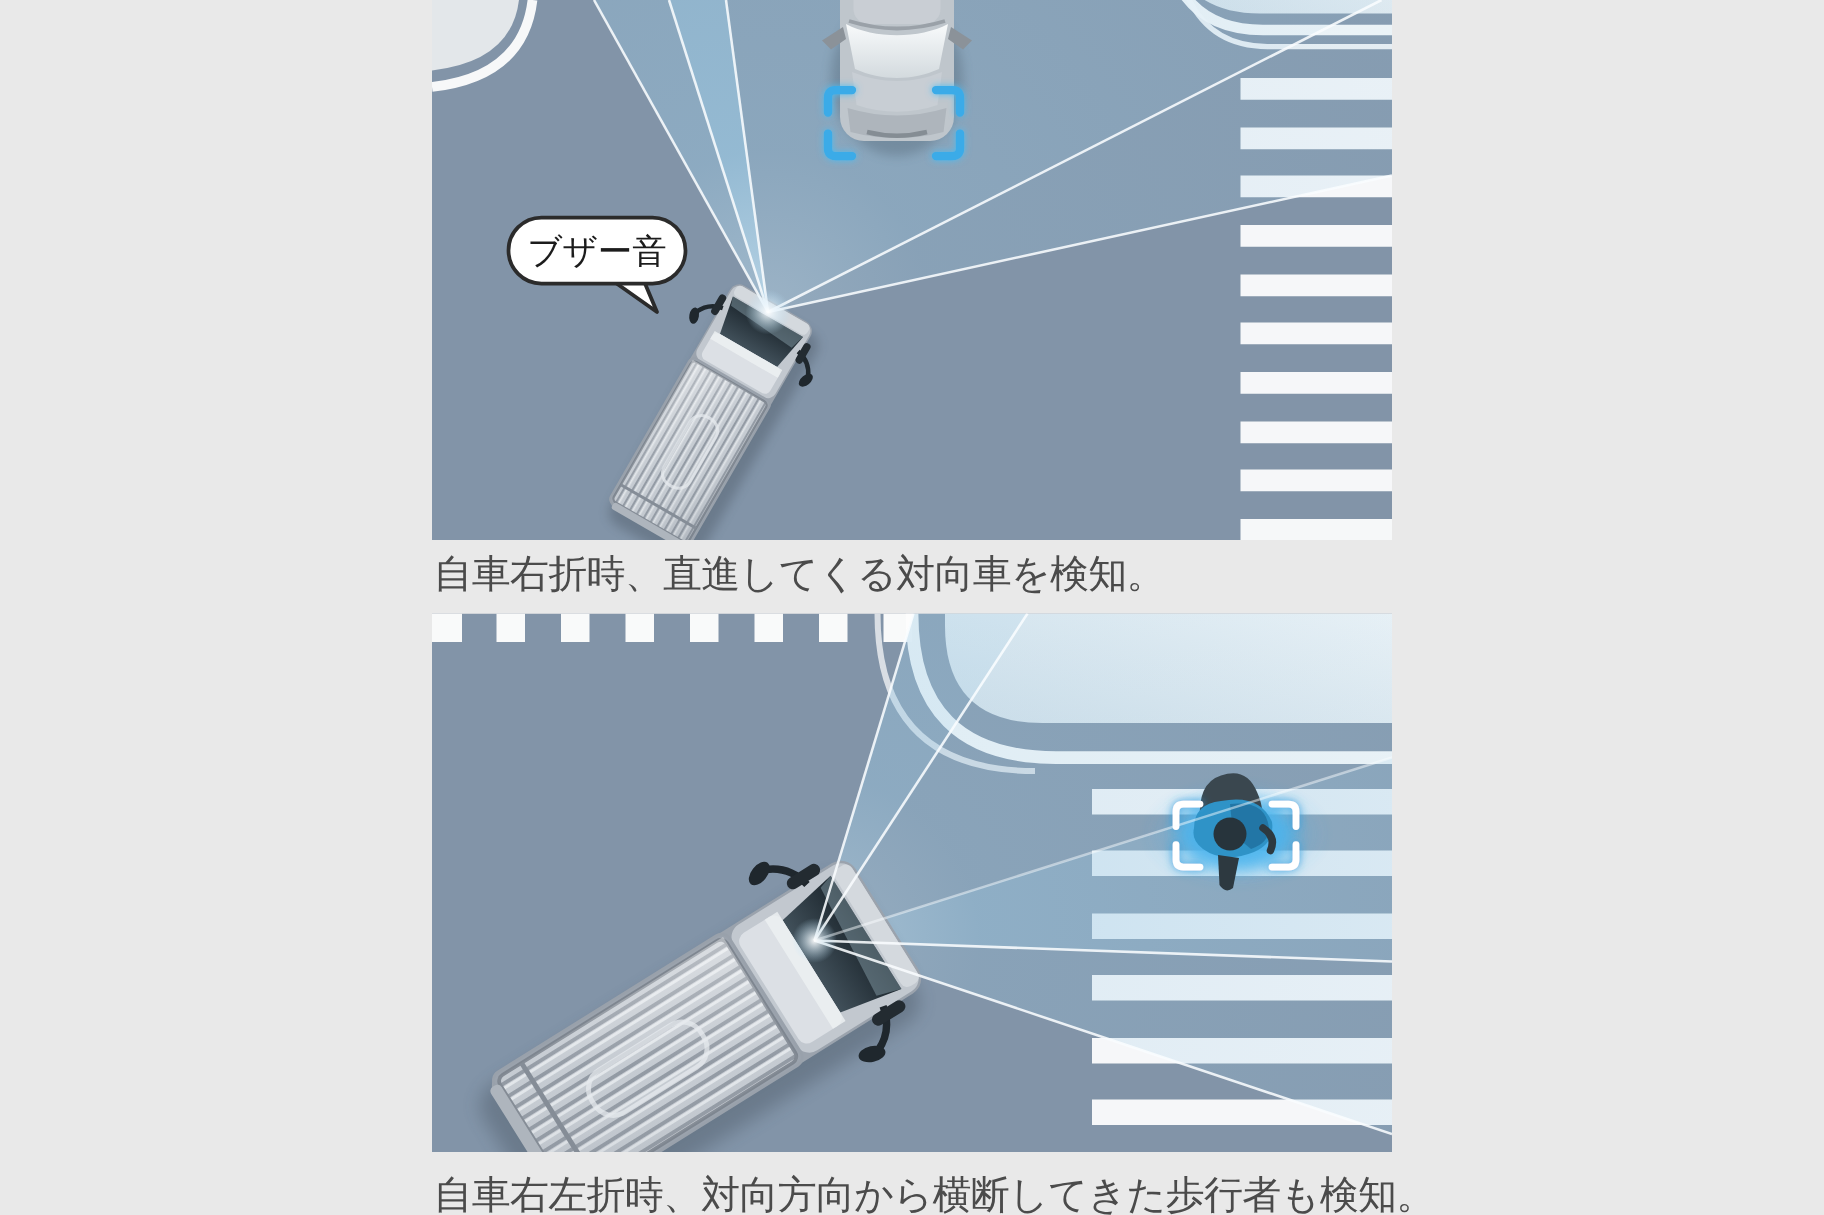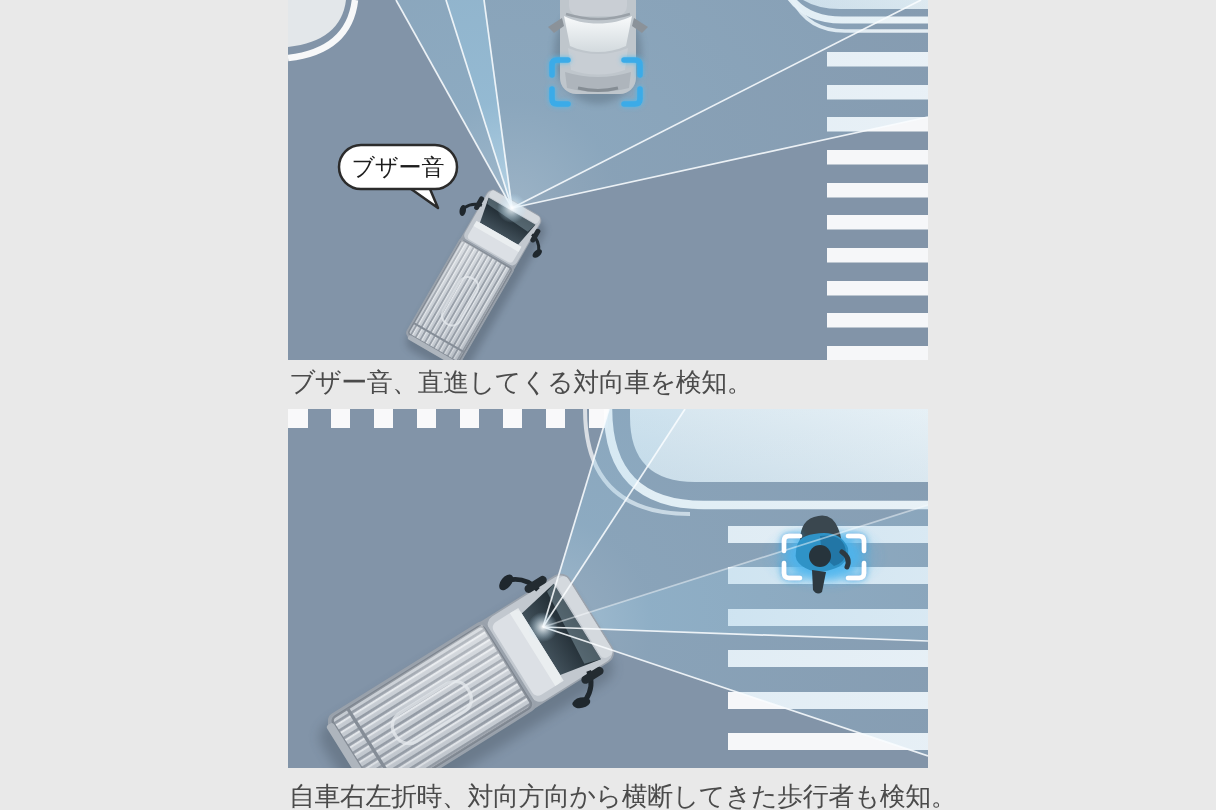--- a/index.html
+++ b/index.html
@@ -247,14 +247,14 @@
       <line x1="543" y1="627" x2="609" y2="409"></line>
       <line x1="543" y1="627" x2="685" y2="409"></line>
       <line x1="543" y1="627" x2="928" y2="505" opacity="0.55"></line>
       <line x1="543" y1="627" x2="928" y2="641"></line>
       <line x1="543" y1="627" x2="928" y2="756"></line>
     </g>
     <circle cx="543" cy="627" r="15" fill="url(#apexGlow)"></circle>
   </g>
 </svg>
 
-<div id="caption1" class="caption">ブザー音、直進してくる対向車を検知。</div>
+<div id="caption1" class="caption">自車右折時、直進してくる対向車を検知。</div>
 <div id="caption2" class="caption">自車右左折時、対向方向から横断してきた歩行者も検知。</div>
 
 </body></html>

